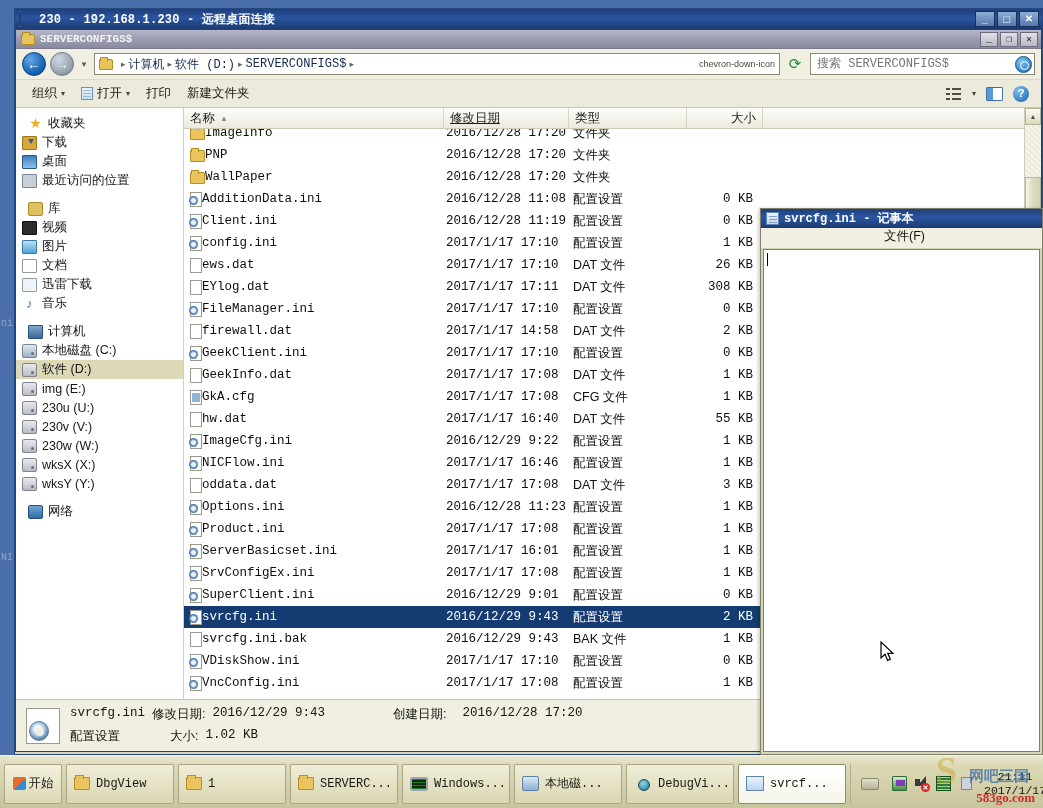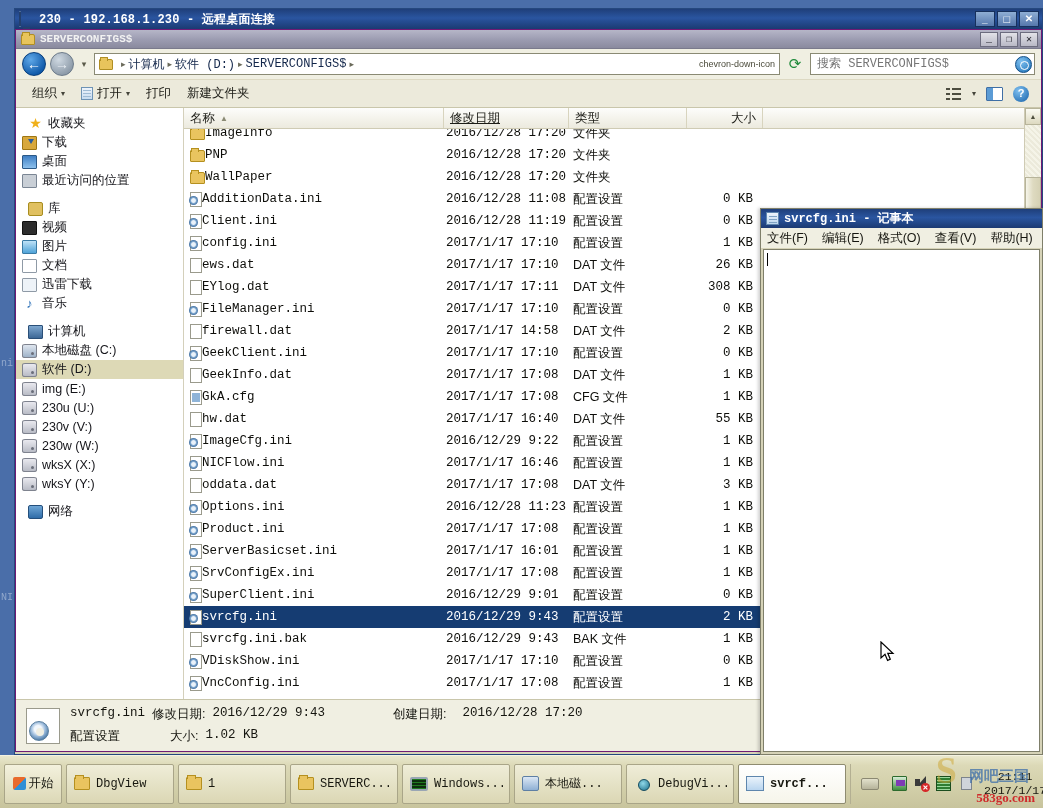--- a/index.html
+++ b/index.html
@@ -11,21 +11,21 @@
     overflow:hidden;
     position:relative;
   }
   
   #desktop-backdrop{
     position:absolute; inset:0;
     background:#4a6ea9;
   }
   .bg-ghost{
     position:absolute; color:#91a8cc; font-size:10px;
-    font-family:"Liberation Mono", monospace; white-space:nowrap;margin-top:40px;
+    font-family:"Liberation Mono", monospace; white-space:nowrap;
   }
 
   
   #rdp-window{
     position:absolute; left:14px; top:8px; width:1029px; height:747px;
     background:#d6d3b8;
     border:1px solid #25487e;
   }
   #rdp-titlebar{
     height:20px;
@@ -290,21 +290,21 @@
   .np-glyph{
     width:13px;height:13px;background:linear-gradient(to bottom,#eef5fc,#bdd7ee);
     border:1px solid #5e86ad;position:relative;flex:0 0 auto;
   }
   .np-glyph:after{
     content:"";position:absolute;left:2px;top:3px;width:8px;height:1px;background:#7fa3c4;
     box-shadow:0 3px 0 #7fa3c4,0 6px 0 #7fa3c4;
   }
   #np-menubar{
     height:20px;background:#f0efe2;display:flex;align-items:center;padding-left:6px;gap:14px;
-    font-size:12.5px;color:#15150f;
+    font-size:12.5px;color:#15150f;flex-direction:column;
   }
   #np-text{
     flex:1 1 auto;background:#fff;border:1px solid #7f7f6a;margin:1px 2px 2px 2px;position:relative;
   }
   #np-caret{
     position:absolute;left:3px;top:3px;width:1px;height:13px;background:#000;
   }
 
   
   #mouse-cursor{ position:absolute;left:880px;top:641px;z-index:60;pointer-events:none;}
@@ -332,21 +332,21 @@
   .task-btn{
     height:40px;flex:0 0 auto;width:108px;
     background:linear-gradient(to bottom,#efedd8,#dbd7b4);
     border:1px solid #a9a588;border-radius:2px;
     display:flex;align-items:center;gap:6px;padding:0 7px;
     font-size:12px;color:#17170f;white-space:nowrap;overflow:hidden;
     font-family:"Liberation Mono",monospace;
   }
   .task-btn.active{
     background:linear-gradient(to bottom,#ffffff,#f6f5ea);
-    border:1px solid #8e8b70;font-weight:bold;
+    border:1px solid #8e8b70;font-weight:normal;
   }
   .tb-folder{
     width:16px;height:13px;background:#e9c45f;border:1px solid #b5901f;border-radius:1px;position:relative;flex:0 0 auto;
   }
   .tb-folder:before{content:"";position:absolute;top:-3px;left:0;width:7px;height:3px;background:#e9c45f;border:1px solid #b5901f;border-bottom:none;}
   .tb-disk{
     width:17px;height:15px;background:linear-gradient(#dbe7f4,#8fb0d4);border:1px solid #5e7fa4;border-radius:2px;flex:0 0 auto;
   }
   .tb-mon{
     width:18px;height:14px;background:#123d12;border:2px solid #9aa6b4;border-radius:2px;flex:0 0 auto;

